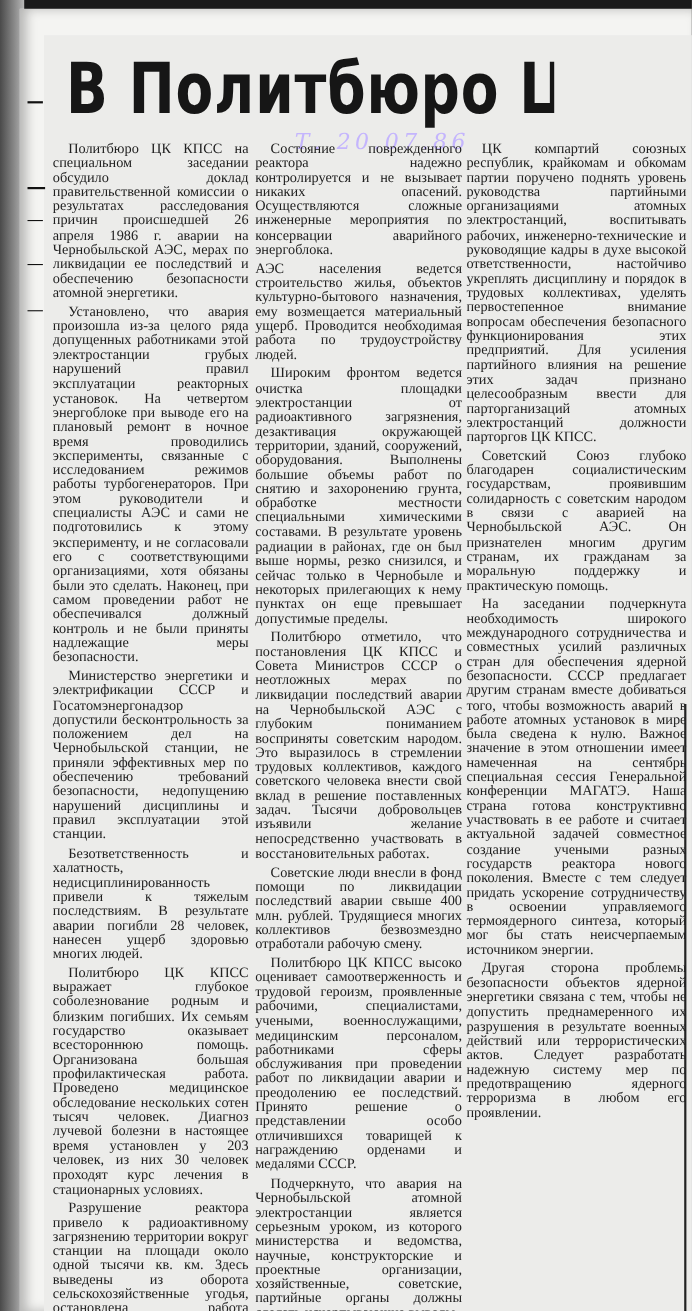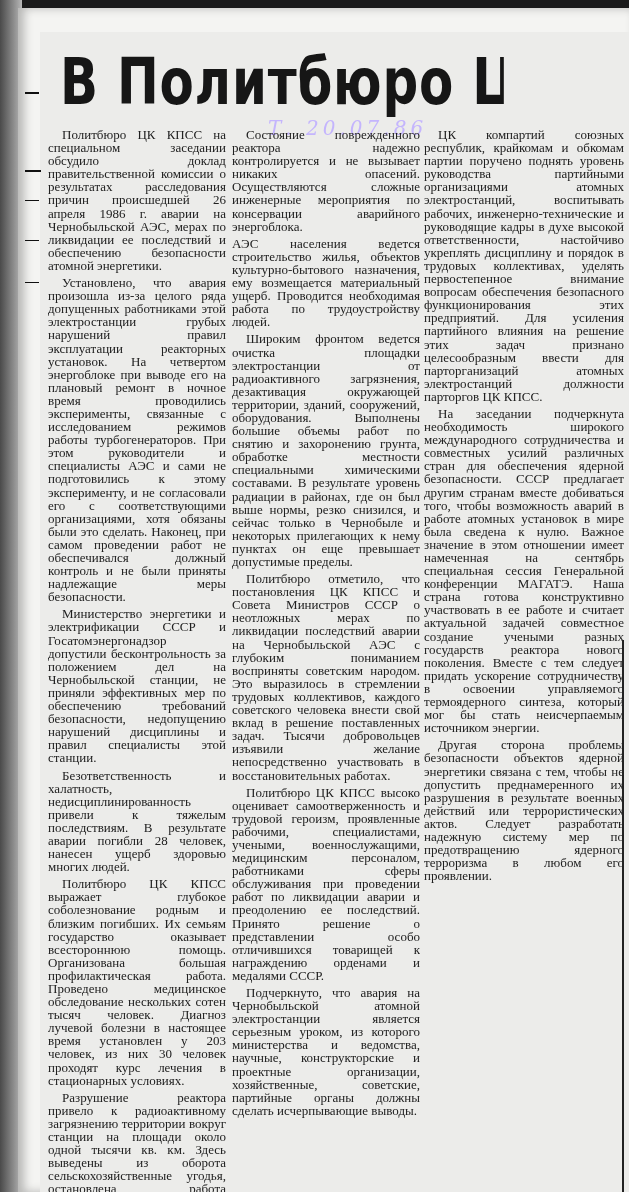--- a/index.html
+++ b/index.html
@@ -63,37 +63,39 @@
 <div class="margin-tick" style="top:200px;width:14px;height:1px;"></div>
 <div class="margin-tick" style="top:240px;width:14px;height:1px;"></div>
 <div class="margin-tick" style="top:282px;width:14px;height:1px;"></div>
 
 <div class="headline">В Политбюро ЦК КПСС</div>
 <div class="handwritten-date">Т. 20.07.86</div>
 
 <div class="col col-1">
   <p>Политбюро ЦК КПСС на специальном заседании обсудило доклад правительственной комиссии о результатах расследования причин происшедшей 26 апреля 1986 г. аварии на Чернобыльской АЭС, мерах по ликвидации ее последствий и обеспечению безопасности атомной энергетики.</p>
   <p>Установлено, что авария произошла из-за целого ряда допущенных работниками этой электростанции грубых нарушений правил эксплуатации реакторных установок. На четвертом энергоблоке при выводе его на плановый ремонт в ночное время проводились эксперименты, связанные с исследованием режимов работы турбогенераторов. При этом руководители и специалисты АЭС и сами не подготовились к этому эксперименту, и не согласовали его с соответствующими организациями, хотя обязаны были это сделать. Наконец, при самом проведении работ не обеспечивался должный контроль и не были приняты надлежащие меры безопасности.</p>
-  <p>Министерство энергетики и электрификации СССР и Госатомэнергонадзор допустили бесконтрольность за положением дел на Чернобыльской станции, не приняли эффективных мер по обеспечению требований безопасности, недопущению нарушений дисциплины и правил специалисты этой станции.</p>
+  <p>Министерство энергетики и электрификации СССР и Госатомэнергонадзор допустили бесконтрольность за положением дел на Чернобыльской станции, не приняли эффективных мер по обеспечению требований безопасности, недопущению нарушений дисциплины и правил эксплуатации этой станции.</p>
   <p>Безответственность и халатность, недисциплинированность привели к тяжелым последствиям. В результате аварии погибли 28 человек, нанесен ущерб здоровью многих людей.</p>
   <p>Политбюро ЦК КПСС выражает глубокое соболезнование родным и близким погибших. Их семьям государство оказывает всестороннюю помощь. Организована большая профилактическая работа. Проведено медицинское обследование нескольких сотен тысяч человек. Диагноз лучевой болезни в настоящее время установлен у 203 человек, из них 30 человек проходят курс лечения в стационарных условиях.</p>
   <p>Разрушение реактора привело к радиоактивному загрязнению территории вокруг станции на площади около одной тысячи кв. км. Здесь выведены из оборота сельскохозяйственные угодья, остановлена работа предприятий, строек и других организаций. Только прямые потери в связи с аварией составили около 2 млрд. рублей. Осложнено энергообеспечение народного хозяйства.</p>
 
 </div>
 
 <div class="col col-2">
   <p>Состояние поврежденного реактора надежно контролируется и не вызывает никаких опасений. Осуществляются сложные инженерные мероприятия по консервации аварийного энергоблока.</p>
   <p style="text-indent:0">АЭС населения ведется строительство жилья, объектов культурно-бытового назначения, ему возмещается материальный ущерб. Проводится необходимая работа по трудоустройству людей.</p>
   <p>Широким фронтом ведется очистка площадки электростанции от радиоактивного загрязнения, дезактивация окружающей территории, зданий, сооружений, оборудования. Выполнены большие объемы работ по снятию и захоронению грунта, обработке местности специальными химическими составами. В результате уровень радиации в районах, где он был выше нормы, резко снизился, и сейчас только в Чернобыле и некоторых прилегающих к нему пунктах он еще превышает допустимые пределы.</p>
   <p>Политбюро отметило, что постановления ЦК КПСС и Совета Министров СССР о неотложных мерах по ликвидации последствий аварии на Чернобыльской АЭС с глубоким пониманием восприняты советским народом. Это выразилось в стремлении трудовых коллективов, каждого советского человека внести свой вклад в решение поставленных задач. Тысячи добровольцев изъявили желание непосредственно участвовать в восстановительных работах.</p>
+  <p>Советские люди внесли в фонд помощи по ликвидации последствий аварии свыше 400 млн. рублей. Трудящиеся многих коллективов безвозмездно отработали рабочую смену.</p>
   <p>Политбюро ЦК КПСС высоко оценивает самоотверженность и трудовой героизм, проявленные рабочими, специалистами, учеными, военнослужащими, медицинским персоналом, работниками сферы обслуживания при проведении работ по ликвидации аварии и преодолению ее последствий. Принято решение о представлении особо отличившихся товарищей к награждению орденами и медалями СССР.</p>
   <p>Подчеркнуто, что авария на Чернобыльской атомной электростанции является серьезным уроком, из которого министерства и ведомства, научные, конструкторские и проектные организации, хозяйственные, советские, партийные органы должны сделать исчерпывающие выводы.</p>
 
 </div>
 
 <div class="col col-3">
   <p>ЦК компартий союзных республик, крайкомам и обкомам партии поручено поднять уровень руководства партийными организациями атомных электростанций, воспитывать рабочих, инженерно-технические и руководящие кадры в духе высокой ответственности, настойчиво укреплять дисциплину и порядок в трудовых коллективах, уделять первостепенное внимание вопросам обеспечения безопасного функционирования этих предприятий. Для усиления партийного влияния на решение этих задач признано целесообразным ввести для парторганизаций атомных электростанций должности парторгов ЦК КПСС.</p>
+  <p>Советский Союз глубоко благодарен социалистическим государствам, проявившим солидарность с советским народом в связи с аварией на Чернобыльской АЭС. Он признателен многим другим странам, их гражданам за моральную поддержку и практическую помощь.</p>
   <p>На заседании подчеркнута необходимость широкого международного сотрудничества и совместных усилий различных стран для обеспечения ядерной безопасности. СССР предлагает другим странам вместе добиваться того, чтобы возможность аварий в работе атомных установок в мире была сведена к нулю. Важное значение в этом отношении имеет намеченная на сентябрь специальная сессия Генеральной конференции МАГАТЭ. Наша страна готова конструктивно участвовать в ее работе и считает актуальной задачей совместное создание учеными разных государств реактора нового поколения. Вместе с тем следует придать ускорение сотрудничеству в освоении управляемого термоядерного синтеза, который мог бы стать неисчерпаемым источником энергии.</p>
   <p>Другая сторона проблемы безопасности объектов ядерной энергетики связана с тем, чтобы не допустить преднамеренного их разрушения в результате военных действий или террористических актов. Следует разработать надежную систему мер по предотвращению ядерного терроризма в любом его проявлении.</p>
 
 </div>
 
 <div class="rule-right"></div>
 
 </body></html>

